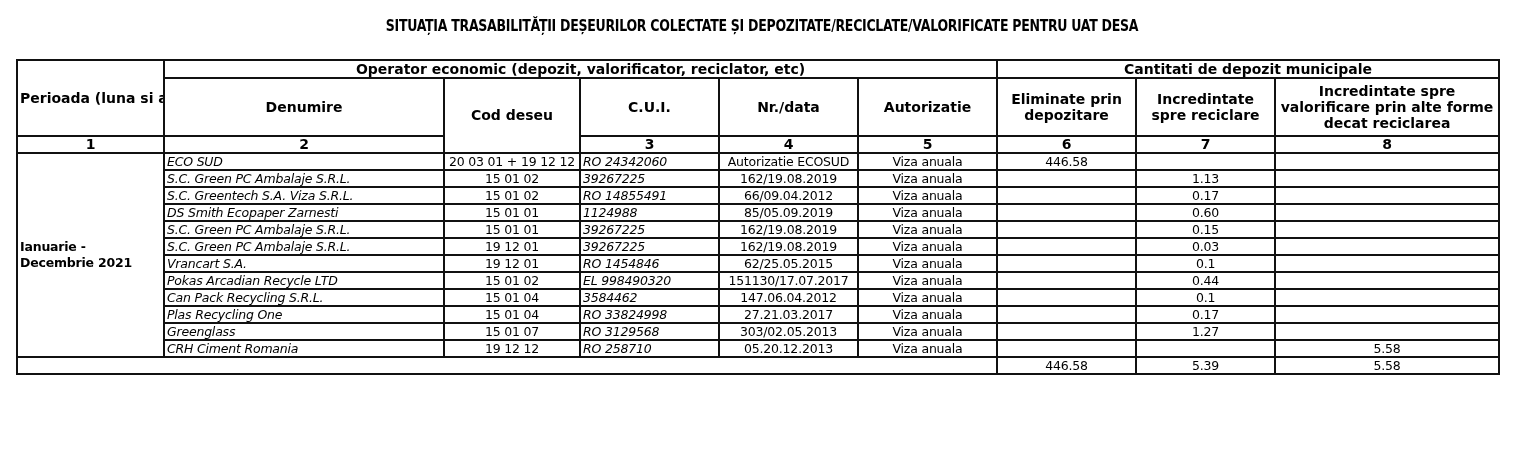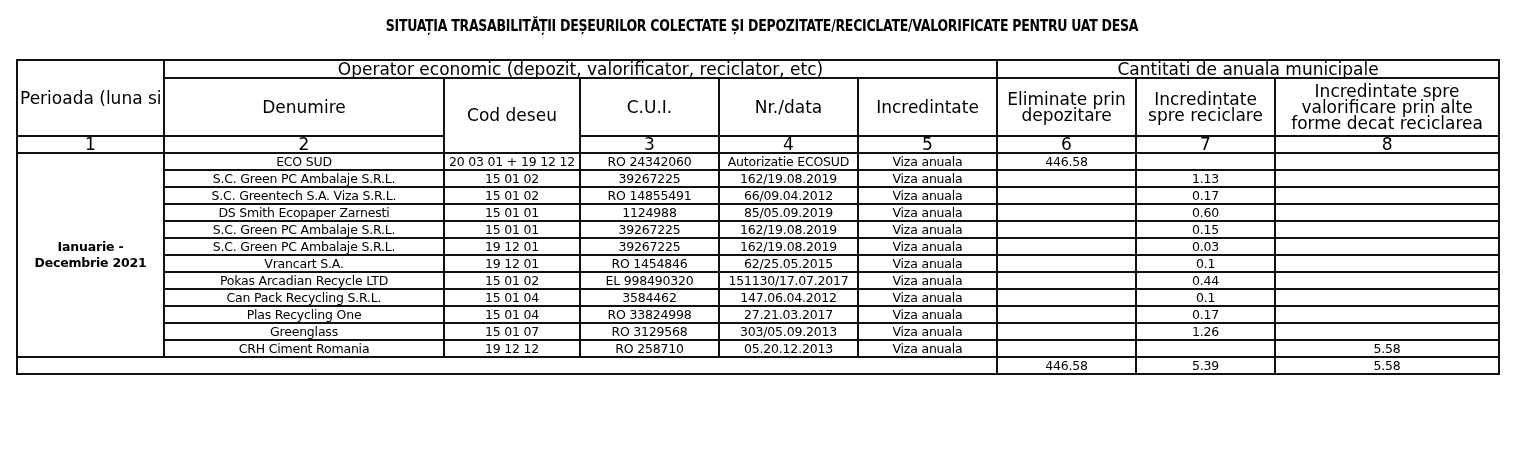--- a/index.html
+++ b/index.html
@@ -1,27 +1,27 @@
 <!DOCTYPE html>
 <html><head>
   <meta charset="utf-8">
   <style>
     html, body { margin: 0; padding: 0; background: #ffffff; }
     body { width: 1524px; height: 451px; position: relative; overflow: hidden; font-family: "DejaVu Sans", sans-serif; color: #000; }
     .title { position: absolute; top: 17px; left: 0; width: 1524px; text-align: center; font-family: "DejaVu Sans Condensed", "DejaVu Sans", sans-serif; font-weight: bold; font-size: 15px; letter-spacing: -0.3px; transform: scaleX(0.93); transform-origin: center; }
     table { position: absolute; top: 59px; left: 16px; border-collapse: collapse; table-layout: fixed; width: 1482px; }
     td, th { border: 2px solid #111; padding: 0 2px; font-size: 12.5px; line-height: 15px; white-space: nowrap; overflow: hidden; }
-    th { font-weight: normal; text-align: center; font-size: 17px; }
+    th { font-weight: bold; text-align: center; font-size: 14px; }
     .hdr-group { height: 18px; }
     .hdr-main { height: 58px; }
     .hdr-num { height: 15px; }
     .row td { height: 15px; }
-    .l { text-align: center; }
+    .l { text-align: left; font-style: italic; }
     .c { text-align: center; }
-    .period { font-weight: bold; text-align: center; white-space: normal; line-height: 16px; vertical-align: middle; }
+    .period { font-weight: bold; white-space: normal; line-height: 16px; vertical-align: middle; }
     .wrap { white-space: normal; line-height: 16px; }
     .data-font { font-family: "DejaVu Sans", sans-serif; font-size: 12px; letter-spacing: -0.2px; }
   </style>
 </head>
 <body>
 
 <div class="title">SITUAȚIA TRASABILITĂȚII DEȘEURILOR COLECTATE ȘI DEPOZITATE/RECICLATE/VALORIFICATE PENTRU UAT DESA</div>
 
 <table>
   <colgroup>
@@ -32,28 +32,28 @@
     <col style="width:139px">
     <col style="width:139px">
     <col style="width:139px">
     <col style="width:139px">
     <col style="width:224px">
   </colgroup>
   <thead>
     <tr class="hdr-group">
       <th rowspan="2">Perioada (luna si an)</th>
       <th colspan="5">Operator economic (depozit, valorificator, reciclator, etc)</th>
-      <th colspan="3">Cantitati de anuala municipale</th>
+      <th colspan="3">Cantitati de depozit municipale</th>
     </tr>
     <tr class="hdr-main">
       <th>Denumire</th>
       <th rowspan="2">Cod deseu</th>
       <th>C.U.I.</th>
       <th>Nr./data</th>
-      <th>Incredintate</th>
+      <th>Autorizatie</th>
       <th class="wrap">Eliminate prin depozitare</th>
       <th class="wrap">Incredintate spre reciclare</th>
       <th class="wrap">Incredintate spre valorificare prin alte forme decat reciclarea</th>
     </tr>
     <tr class="hdr-num">
       <th>1</th>
       <th>2</th>
       <th>3</th>
       <th>4</th>
       <th>5</th>
@@ -161,24 +161,24 @@
       <td class="c">27.21.03.2017</td>
       <td class="c">Viza anuala</td>
       <td class="c"></td>
       <td class="c">0.17</td>
       <td class="c"></td>
     </tr>
     <tr class="row">
       <td class="l">Greenglass</td>
       <td class="c">15 01 07</td>
       <td class="l">RO 3129568</td>
-      <td class="c">303/05.09.2013</td>
+      <td class="c">303/02.05.2013</td>
       <td class="c">Viza anuala</td>
       <td class="c"></td>
-      <td class="c">1.26</td>
+      <td class="c">1.27</td>
       <td class="c"></td>
     </tr>
     <tr class="row">
       <td class="l">CRH Ciment Romania</td>
       <td class="c">19 12 12</td>
       <td class="l">RO 258710</td>
       <td class="c">05.20.12.2013</td>
       <td class="c">Viza anuala</td>
       <td class="c"></td>
       <td class="c"></td>

